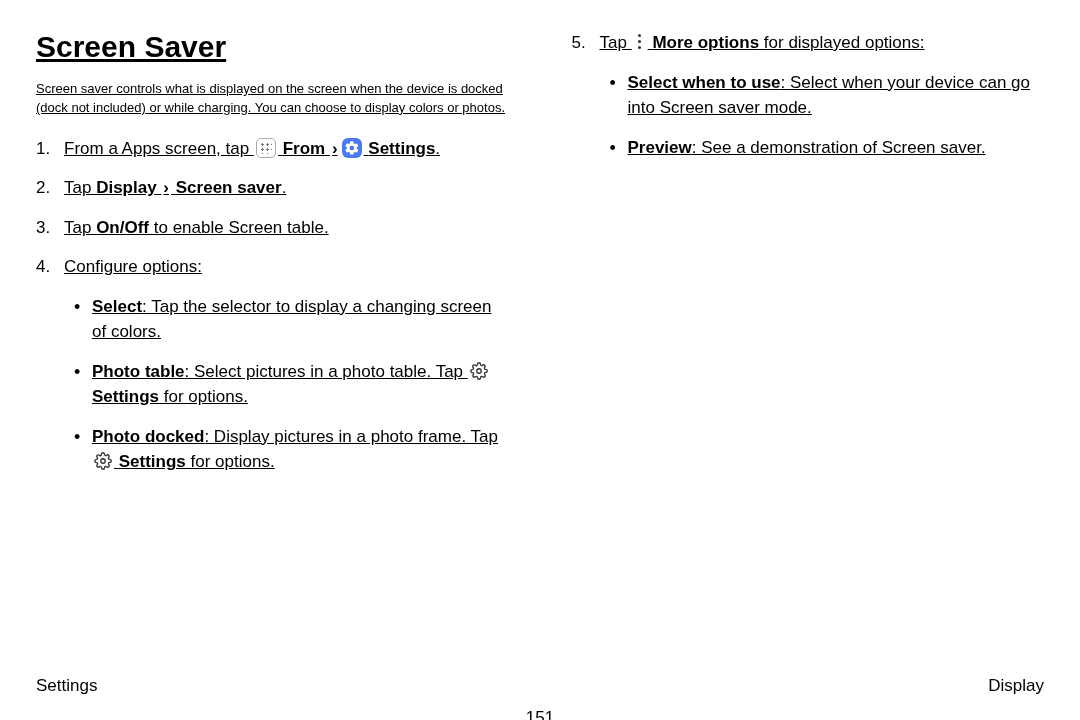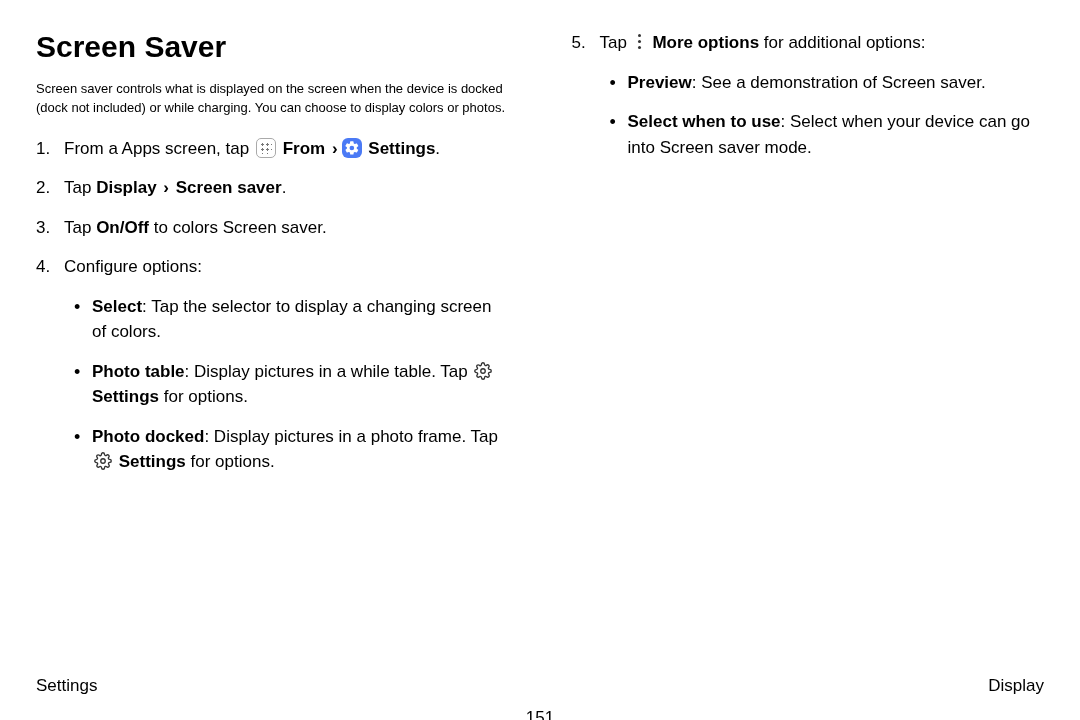--- a/index.html
+++ b/index.html
@@ -8,20 +8,21 @@
     height: 720px;
     font-family: -apple-system, BlinkMacSystemFont, "Segoe UI", Arial, sans-serif;
     background: #fff;
     color: #000;
     position: relative;
     padding: 30px 36px;
   }
   .columns {
     display: flex;
     gap: 63px;
+    text-decoration: underline;
   }
   .col {
     flex: 1;
     min-width: 0;
   }
   h1 {
     font-size: 30px;
     font-weight: 700;
     margin-bottom: 16px;
   }
@@ -147,30 +148,30 @@
               <path fill="#fff" d="M19.14,12.94a7,7,0,0,0,.05-.94,7,7,0,0,0-.05-.94l2.11-1.65a.5.5,0,0,0,.12-.64l-2-3.46a.5.5,0,0,0-.61-.22l-2.49,1a7,7,0,0,0-1.63-.94l-.38-2.65A.5.5,0,0,0,13.77,2H9.77a.5.5,0,0,0-.49.42L8.9,5.07a7,7,0,0,0-1.63.94l-2.49-1a.5.5,0,0,0-.61.22l-2,3.46a.5.5,0,0,0,.12.64L4.4,11a7,7,0,0,0-.05.94,7,7,0,0,0,.05.94L2.29,14.53a.5.5,0,0,0-.12.64l2,3.46a.5.5,0,0,0,.61.22l2.49-1a7,7,0,0,0,1.63.94l.38,2.65a.5.5,0,0,0,.49.42h4a.5.5,0,0,0,.49-.42l.38-2.65a7,7,0,0,0,1.63-.94l2.49,1a.5.5,0,0,0,.61-.22l2-3.46a.5.5,0,0,0-.12-.64ZM11.77,15.5A3.5,3.5,0,1,1,15.27,12,3.5,3.5,0,0,1,11.77,15.5Z"></path>
             </svg></span>
         <span class="b">Settings</span><span>.</span>
       </li>
       <li>
         <span>Tap </span><span class="b">Display</span>
         <span class="b chev">›</span>
         <span class="b">Screen saver</span><span>.</span>
       </li>
       <li>
-        <span>Tap </span><span class="b">On/Off</span><span> to colors Screen saver.</span>
+        <span>Tap </span><span class="b">On/Off</span><span> to enable Screen table.</span>
       </li>
       <li>
         <span>Configure options:</span>
         <ul>
           <li>
             <span class="b">Select</span><span>: Tap the selector to display a changing screen of colors.</span>
           </li>
           <li>
-            <span class="b">Photo table</span><span>: Display pictures in a while table. Tap </span><span class="icon-gear-outline"><svg viewBox="0 0 24 24" fill="none" stroke="#333" stroke-width="1.8">
+            <span class="b">Photo table</span><span>: Select pictures in a photo table. Tap </span><span class="icon-gear-outline"><svg viewBox="0 0 24 24" fill="none" stroke="#333" stroke-width="1.8">
                   <circle cx="12" cy="12" r="3"></circle>
                   <path d="M19.4 15a1.65 1.65 0 0 0 .33 1.82l.06.06a2 2 0 1 1-2.83 2.83l-.06-.06a1.65 1.65 0 0 0-1.82-.33 1.65 1.65 0 0 0-1 1.51V21a2 2 0 0 1-4 0v-.09a1.65 1.65 0 0 0-1-1.51 1.65 1.65 0 0 0-1.82.33l-.06.06a2 2 0 1 1-2.83-2.83l.06-.06a1.65 1.65 0 0 0 .33-1.82 1.65 1.65 0 0 0-1.51-1H3a2 2 0 0 1 0-4h.09a1.65 1.65 0 0 0 1.51-1 1.65 1.65 0 0 0-.33-1.82l-.06-.06a2 2 0 1 1 2.83-2.83l.06.06a1.65 1.65 0 0 0 1.82.33h0a1.65 1.65 0 0 0 1-1.51V3a2 2 0 0 1 4 0v.09a1.65 1.65 0 0 0 1 1.51h0a1.65 1.65 0 0 0 1.82-.33l.06-.06a2 2 0 1 1 2.83 2.83l-.06.06a1.65 1.65 0 0 0-.33 1.82v0a1.65 1.65 0 0 0 1.51 1H21a2 2 0 0 1 0 4h-.09a1.65 1.65 0 0 0-1.51 1z"></path>
                 </svg></span>
             <span class="b">Settings</span><span> for options.</span>
           </li>
           <li>
             <span class="b">Photo docked</span><span>: Display pictures in a photo frame. Tap </span><span class="icon-gear-outline"><svg viewBox="0 0 24 24" fill="none" stroke="#333" stroke-width="1.8">
                   <circle cx="12" cy="12" r="3"></circle>
                   <path d="M19.4 15a1.65 1.65 0 0 0 .33 1.82l.06.06a2 2 0 1 1-2.83 2.83l-.06-.06a1.65 1.65 0 0 0-1.82-.33 1.65 1.65 0 0 0-1 1.51V21a2 2 0 0 1-4 0v-.09a1.65 1.65 0 0 0-1-1.51 1.65 1.65 0 0 0-1.82.33l-.06.06a2 2 0 1 1-2.83-2.83l.06-.06a1.65 1.65 0 0 0 .33-1.82 1.65 1.65 0 0 0-1.51-1H3a2 2 0 0 1 0-4h.09a1.65 1.65 0 0 0 1.51-1 1.65 1.65 0 0 0-.33-1.82l-.06-.06a2 2 0 1 1 2.83-2.83l.06.06a1.65 1.65 0 0 0 1.82.33h0a1.65 1.65 0 0 0 1-1.51V3a2 2 0 0 1 4 0v.09a1.65 1.65 0 0 0 1 1.51h0a1.65 1.65 0 0 0 1.82-.33l.06-.06a2 2 0 1 1 2.83 2.83l-.06.06a1.65 1.65 0 0 0-.33 1.82v0a1.65 1.65 0 0 0 1.51 1H21a2 2 0 0 1 0 4h-.09a1.65 1.65 0 0 0-1.51 1z"></path>
                 </svg></span>
@@ -178,27 +179,27 @@
           </li>
         </ul>
       </li>
     </ol>
   </div>
 
   <div class="col">
     <ol class="continue">
       <li>
         <span>Tap </span><span class="icon-more"></span>
-        <span class="b">More options</span><span> for additional options:</span>
+        <span class="b">More options</span><span> for displayed options:</span>
         <ul>
           <li>
+            <span class="b">Select when to use</span><span>: Select when your device can go into Screen saver mode.</span>
+          </li>
+          <li>
             <span class="b">Preview</span><span>: See a demonstration of Screen saver.</span>
-          </li>
-          <li>
-            <span class="b">Select when to use</span><span>: Select when your device can go into Screen saver mode.</span>
           </li>
         </ul>
       </li>
     </ol>
   </div>
 </div>
 
 <div class="footer">
   <span>Settings</span>
   <span class="center">151</span>

